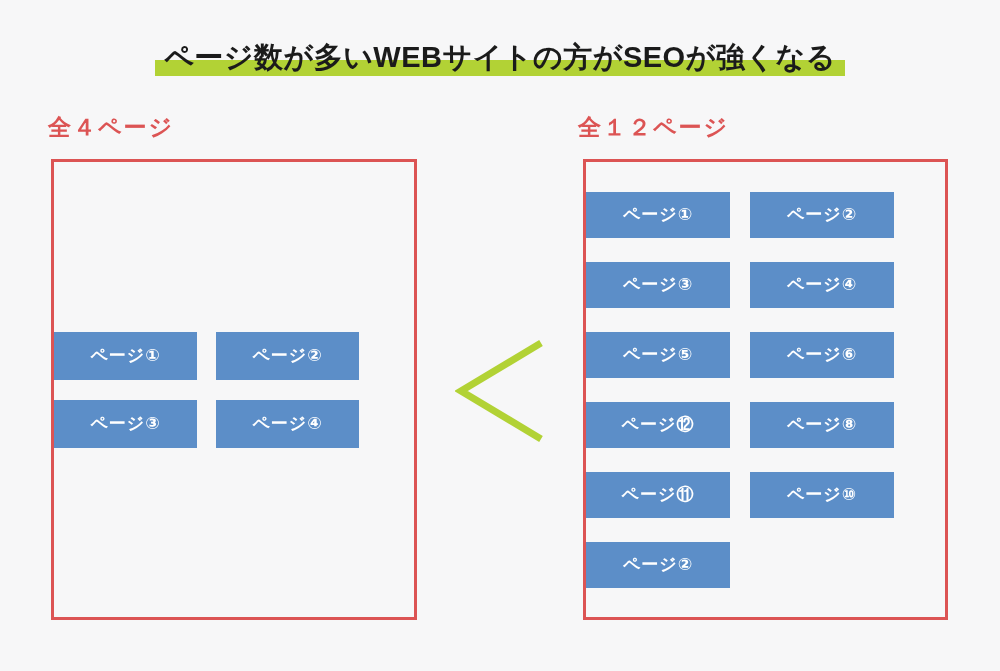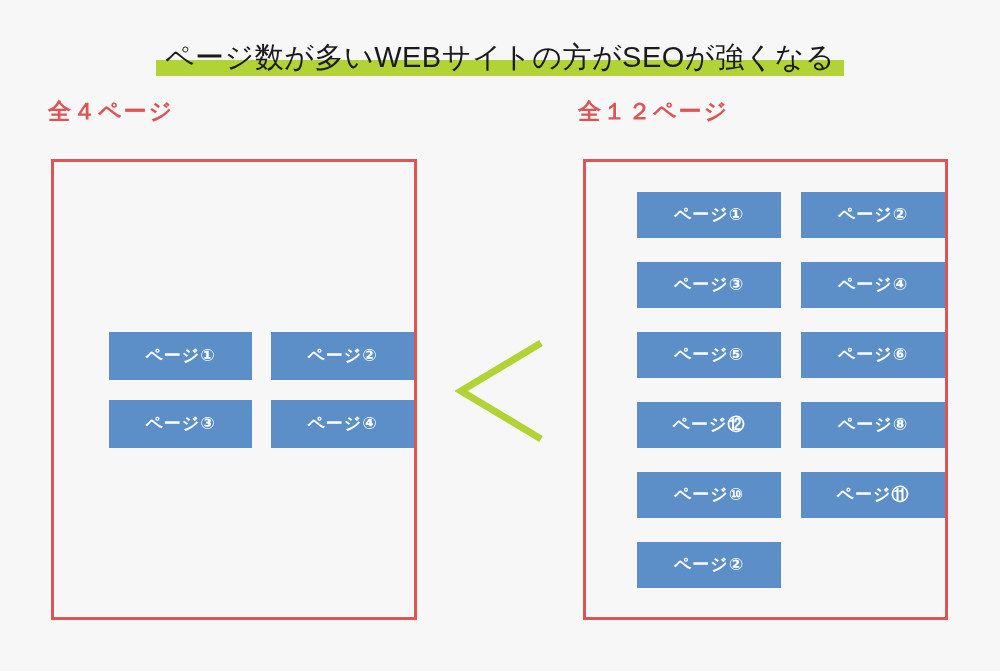--- a/index.html
+++ b/index.html
@@ -22,51 +22,50 @@
 
   
   .title-wrap{
     position:absolute;
     top:38px;left:0;width:100%;
     text-align:center;
   }
   .title-highlight{
     display:inline-block;
     font-size:29px;
-    font-weight:normal;
+    font-weight:bold;
     color:var(--ink);
     letter-spacing:0.5px;
     line-height:1.35;
     padding:0 9px;
     background:linear-gradient(to bottom, transparent 57%, var(--green) 57%, var(--green) 97%, transparent 97%);
   }
 
   
   .site-label{
     position:absolute;
-    top:96px;
+    top:112px;
     font-size:23px;
     font-weight:bold;
     letter-spacing:2px;
     color:var(--red);
   }
   .site-label.left{left:48px;}
   .site-label.right{left:578px;}
 
   
   .site-frame{
     position:absolute;
     top:159px;
     height:461px;
     border:3px solid var(--red);
     display:flex;
     align-items:center;
-    justify-content:flex-end;
+    justify-content:flex-start;
     background:transparent;
-    padding-left:29px;
   }
   .site-frame.left{left:51px;width:366px;}
   .site-frame.right{left:583px;width:365px;}
 
   
   .page-grid{display:grid;}
   .page-grid.left{
     grid-template-columns:143px 143px;
     column-gap:19px;
     row-gap:20px;
@@ -134,19 +133,19 @@
   <div class="site-frame right">
     <div class="page-grid right" id="right-grid">
         <div class="page-block">ページ①</div>
         <div class="page-block">ページ②</div>
         <div class="page-block">ページ③</div>
         <div class="page-block">ページ④</div>
         <div class="page-block">ページ⑤</div>
         <div class="page-block">ページ⑥</div>
         <div class="page-block">ページ⑫</div>
         <div class="page-block">ページ⑧</div>
+        <div class="page-block">ページ⑪</div>
         <div class="page-block">ページ⑩</div>
-        <div class="page-block">ページ⑪</div>
         <div class="page-block">ページ②</div>
       </div>
   </div>
 
 </div>
 
 </body></html>

